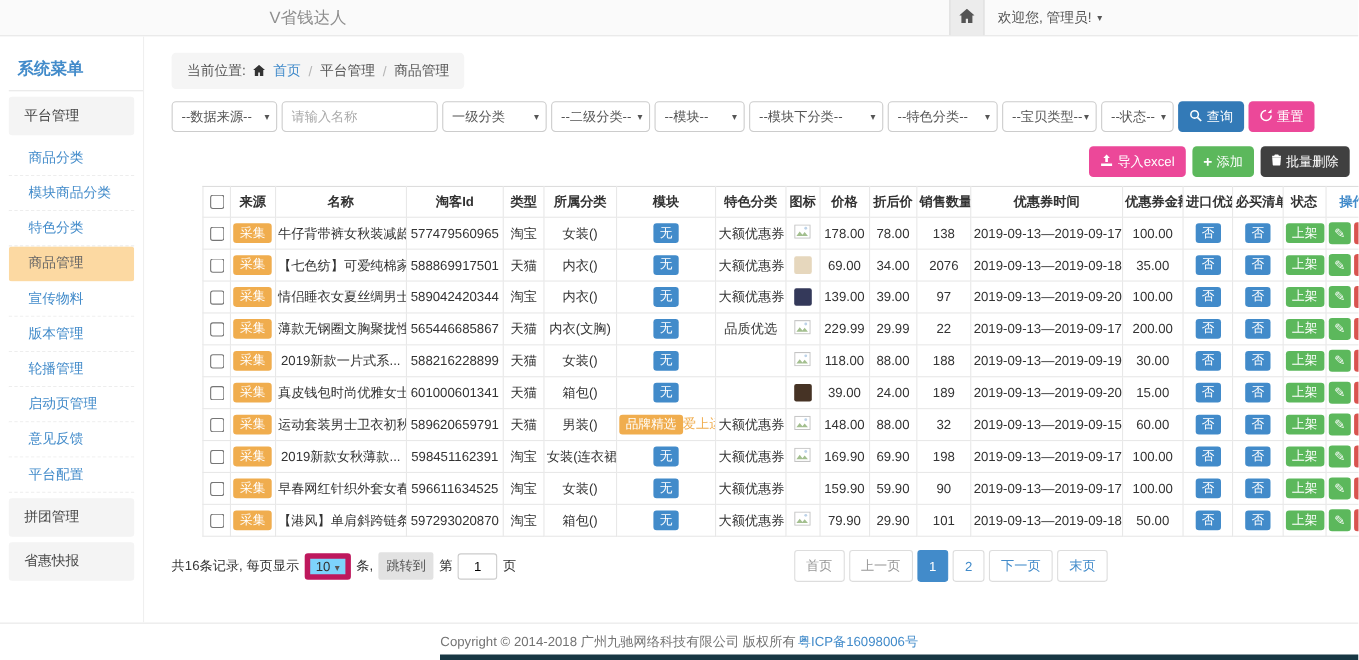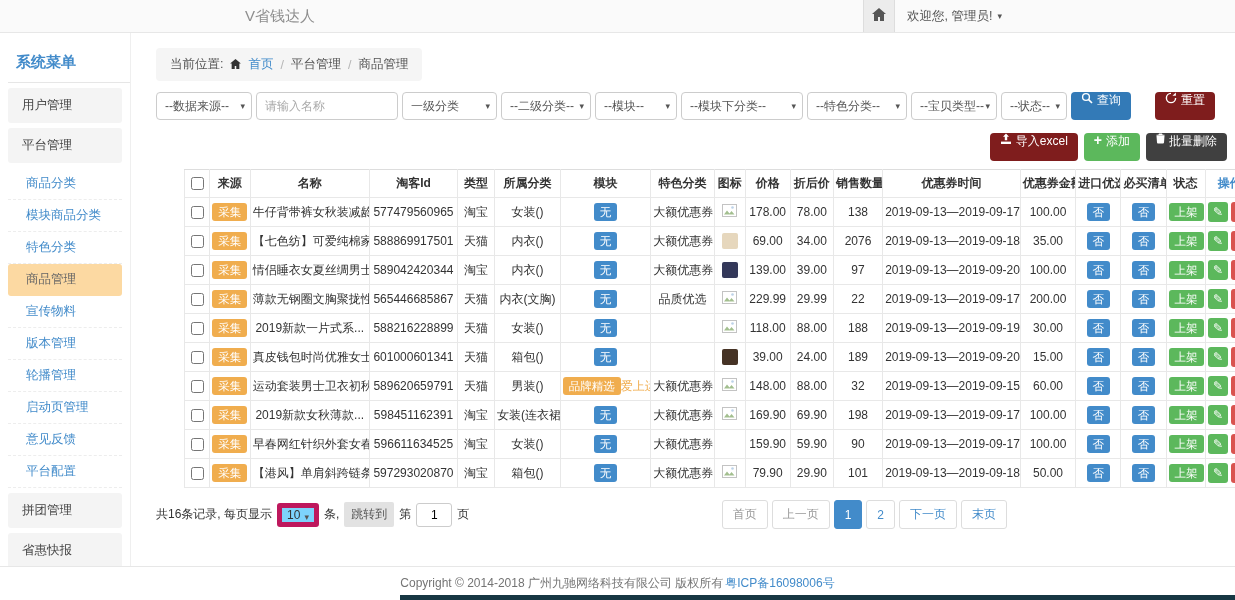--- a/index.html
+++ b/index.html
@@ -37,23 +37,23 @@
   .filters { display:flex; align-items:center; gap:4px; margin-top:11px; }
   .sel { position:relative; height:28px; border:1px solid #ccc; border-radius:4px; background:#fff;
     display:flex; align-items:center; justify-content:space-between; padding:0 6px 0 8px;
     font-size:12px; color:#555; cursor:pointer; white-space:nowrap; overflow:hidden; flex-shrink:1; }
   .fw-src{width:96px}.fw-c1{width:95px}.fw-c2{width:90px}.fw-mod{width:82px}
   .fw-msub{width:122px}.fw-feat{width:100px}.fw-type{width:86px}.fw-st{width:66px}
   .text-input { height:28px; width:142px; border:1px solid #ccc; border-radius:4px; padding:0 8px;
     font-size:12px; color:#555; }
   .text-input::placeholder { color:#aaa; }
   .btn { border:none; border-radius:4px; height:28px; padding:0 10px; font-size:12px; color:#fff;
-    display:inline-flex; gap:4px; cursor:pointer; white-space:nowrap; }
+    display:inline-flex; align-items:center; gap:4px; cursor:pointer; white-space:nowrap; }
   .btn-primary { background:#337ab7; }
-  .btn-info { background:#7f1d1d;margin-left:20px; }
+  .btn-info { background:#ec4899; }
   .btn-success { background:#5cb85c; }
   .btn-danger-soft { background:#404040; }
   .plus { font-weight:bold; font-size:14px; line-height:1; }
   
   .actions { display:flex; justify-content:flex-end; gap:6px; margin-top:13px; }
   
   .table-wrap { margin-top:8px; }
   table { width:100%; border-collapse:collapse; table-layout:fixed; font-size:12px;margin-left:28px; }
   th,td { border:1px solid #e8e8e8; text-align:center; padding:4px 2px; white-space:nowrap;
     overflow:hidden; vertical-align:middle; height:26px; color:#333; }
@@ -107,21 +107,20 @@
       <span class="caret">▾</span>
     </div>
   </div>
 </div>
 
 <div class="content">
 
   <aside class="sidebar">
     <div class="sidebar-title">系统菜单</div>
     <div class="sidebar-menu">
-        <div class="snav snav-group"><span>用户管理</span></div>
         <div class="snav snav-group"><span>平台管理</span></div>
         <div class="snav snav-sub"><span>商品分类</span></div>
         <div class="snav snav-sub"><span>模块商品分类</span></div>
         <div class="snav snav-sub"><span>特色分类</span></div>
         <div class="snav snav-sub active"><span>商品管理</span></div>
         <div class="snav snav-sub"><span>宣传物料</span></div>
         <div class="snav snav-sub"><span>版本管理</span></div>
         <div class="snav snav-sub"><span>轮播管理</span></div>
         <div class="snav snav-sub"><span>启动页管理</span></div>
         <div class="snav snav-sub"><span>意见反馈</span></div>

